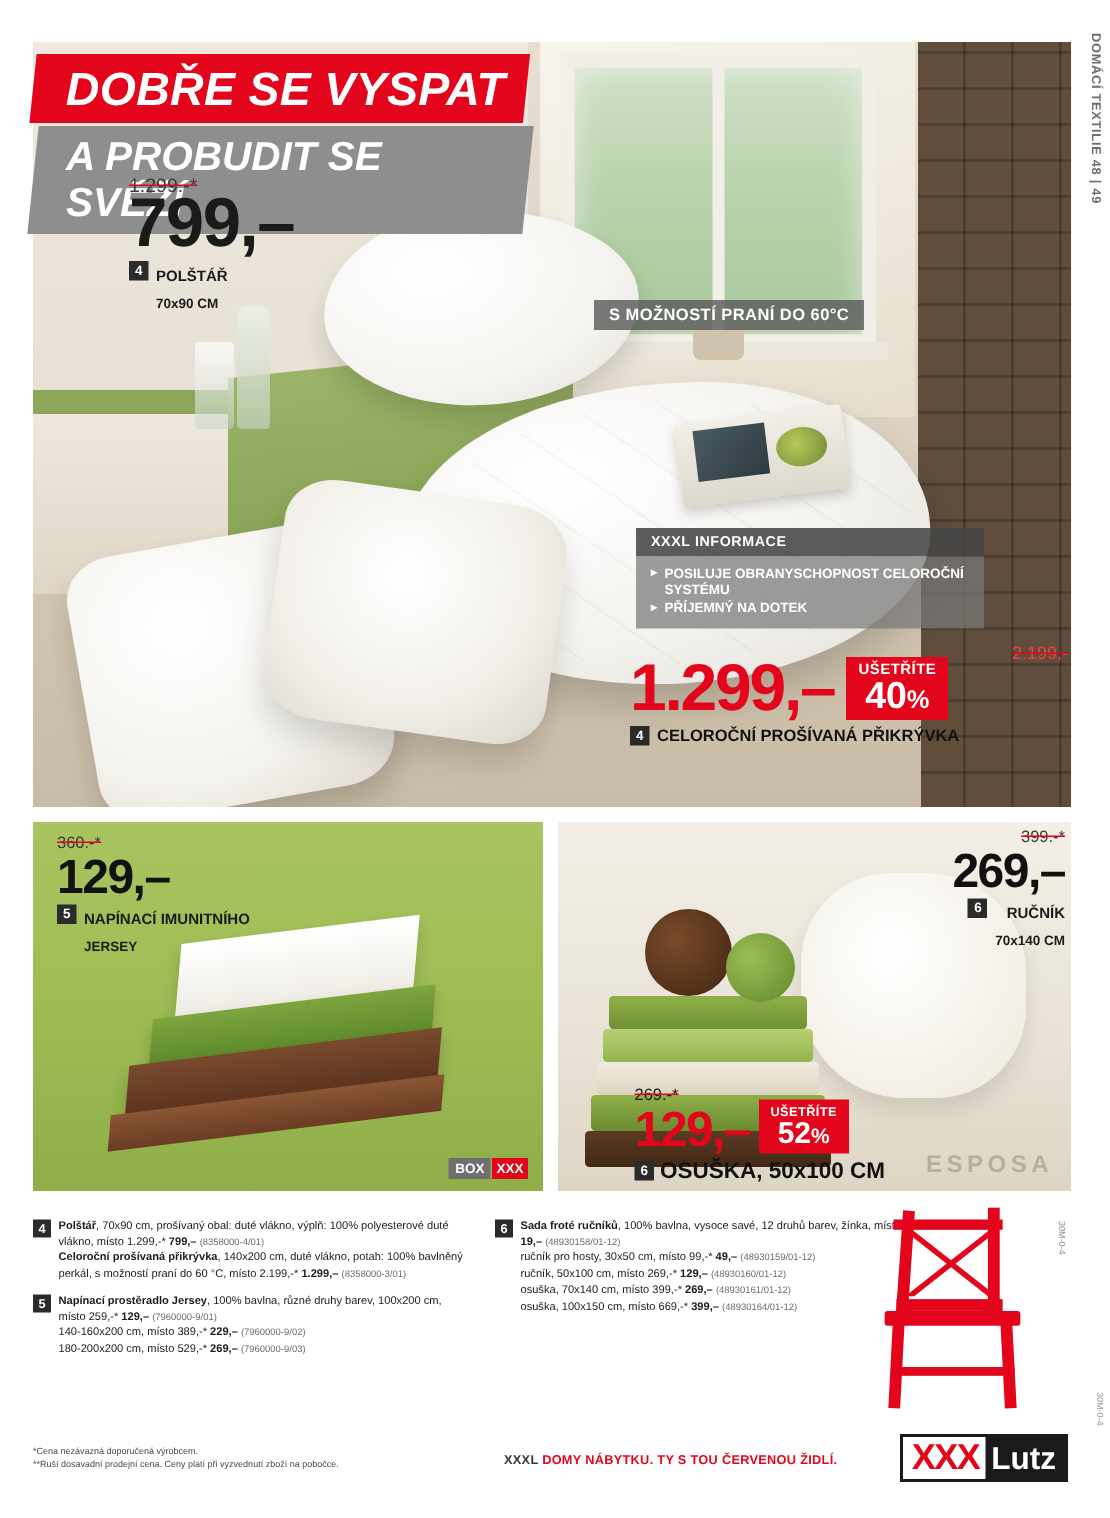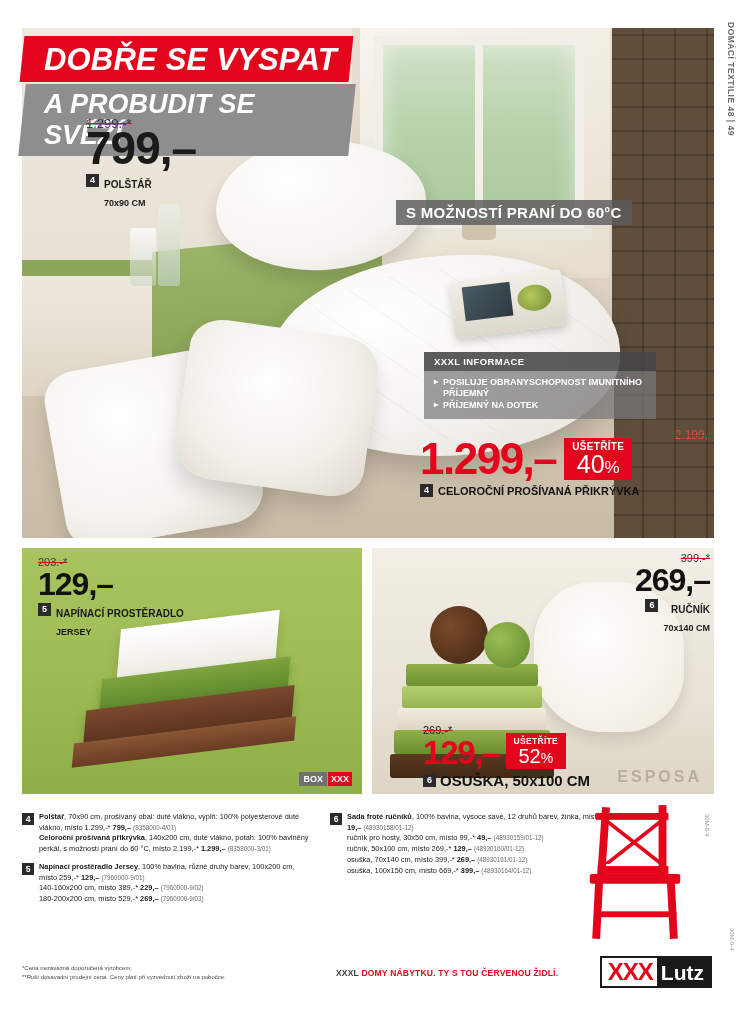--- a/index.html
+++ b/index.html
@@ -197,21 +197,21 @@
     font-size:9px; font-weight:700; text-align:center; line-height:13px;
     flex:0 0 auto;
   }
   .art-label { font-size:10px; font-weight:700; color:#1a1a1a; line-height:1.15; }
   .art-sub { font-size:9px; font-weight:700; color:#1a1a1a; }
 
   
   .wash-badge {
     position:absolute; left:396px; top:200px;
     background:rgba(92,92,92,.82); color:#fff;
-    font-size:15px; font-weight:700; letter-spacing:.3px;
+    font-size:11px; font-weight:700; letter-spacing:.3px;
     padding:4px 10px;
   }
 
   
   .infobox {
     position:absolute; left:424px; top:352px; width:232px;
     color:#fff; font-size:9px;
   }
   .infobox .ib-title {
     background:rgba(70,70,70,.88); padding:4px 10px;
@@ -231,21 +231,21 @@
   }
   .price-duvet .row { display:flex; align-items:flex-end; gap:8px; }
   .price-duvet .big {
     font-size:44px; font-weight:800; color:#e3051b; line-height:.95; letter-spacing:-1.5px;
   }
   .savebox {
     background:#e3051b; color:#fff; text-align:center; padding:1px 8px 3px 8px;
     line-height:1;
   }
   .savebox .s1 { font-size:10px; font-weight:700; letter-spacing:.3px; display:block; padding-top:3px;}
-  .savebox .s2 { font-size:25px; font-weight:400; display:block; }
+  .savebox .s2 { font-size:25px; font-weight:700; display:block; }
   .savebox .s2 em { font-style:normal; font-size:17px; }
   .price-duvet .artrow { display:flex; align-items:center; gap:5px; margin-top:4px; }
   .price-duvet .artrow .lbl { font-size:11px; font-weight:700; }
 
   
   .photo-left {
     position:absolute; left:22px; top:548px; width:340px; height:246px;
     overflow:hidden;
     background:linear-gradient(180deg,#a9c45f 0%, #9dbb53 55%, #8fae48 100%);
   }
@@ -434,21 +434,21 @@
   </div>
 </div>
 
 <div class="wash-badge">S MOŽNOSTÍ PRANÍ DO 60°C</div>
 
 <div class="infobox">
   <div class="ib-title">XXXL INFORMACE</div>
   <div class="ib-body">
     <div class="ib-item">
       <span class="arrow">▸</span>
-      <span>POSILUJE OBRANYSCHOPNOST IMUNITNÍHO PŘÍJEMNÝ</span>
+      <span>POSILUJE OBRANYSCHOPNOST CELOROČNÍ SYSTÉMU</span>
     </div>
     <div class="ib-item">
       <span class="arrow">▸</span>
       <span>PŘÍJEMNÝ NA DOTEK</span>
     </div>
   </div>
 </div>
 
 <div class="price-duvet">
   <div class="old">2.199,-</div>
@@ -469,26 +469,26 @@
   <div class="sheet-white"></div>
   <div class="stack-green"></div>
   <div class="stack-brown"></div>
   <div class="stack-brown2"></div>
   <div class="boxxx">
     <span class="b-text">BOX</span>
     <span class="b-x">XXX</span>
   </div>
 </div>
 <div class="price-sheet">
-  <div class="old">203.-*</div>
+  <div class="old">360.-*</div>
   <div class="new">129,–</div>
   <div class="art-line">
     <span class="art-box">5</span>
     <span>
-      <span class="art-label">NAPÍNACÍ PROSTĚRADLO</span><br>
+      <span class="art-label">NAPÍNACÍ IMUNITNÍHO</span><br>
       <span class="art-sub">JERSEY</span>
     </span>
   </div>
 </div>
 
 <div class="photo-right">
   <div class="towel-white"></div>
   <div class="t1"></div>
   <div class="t2"></div>
   <div class="t3"></div>

